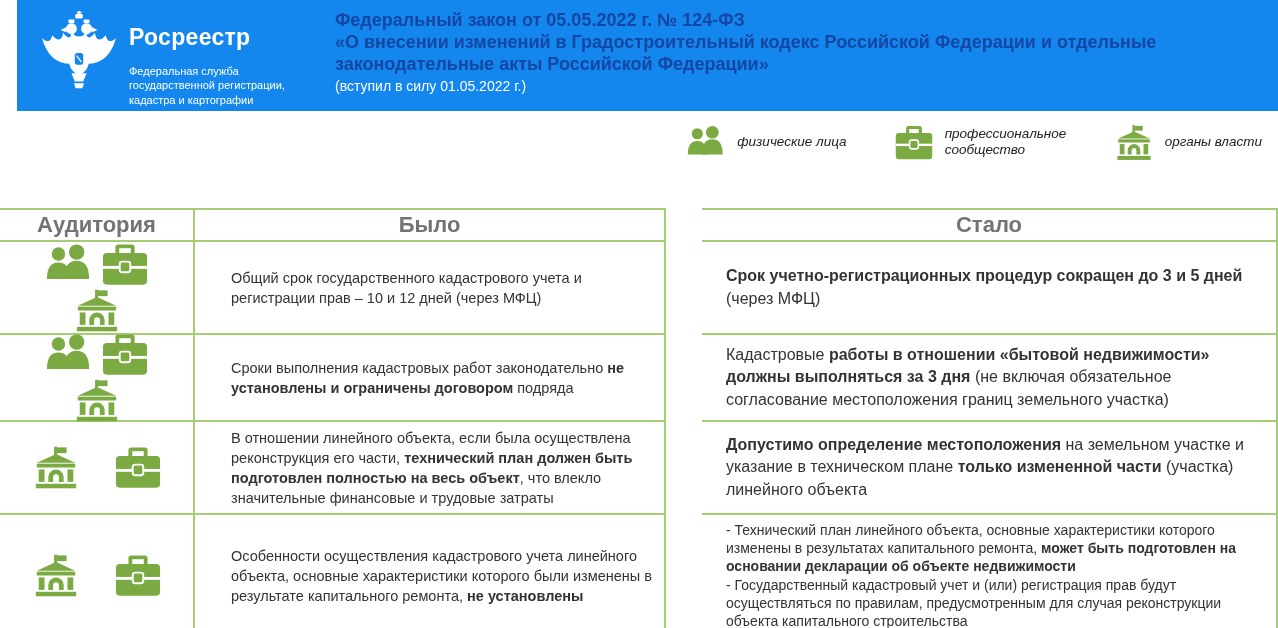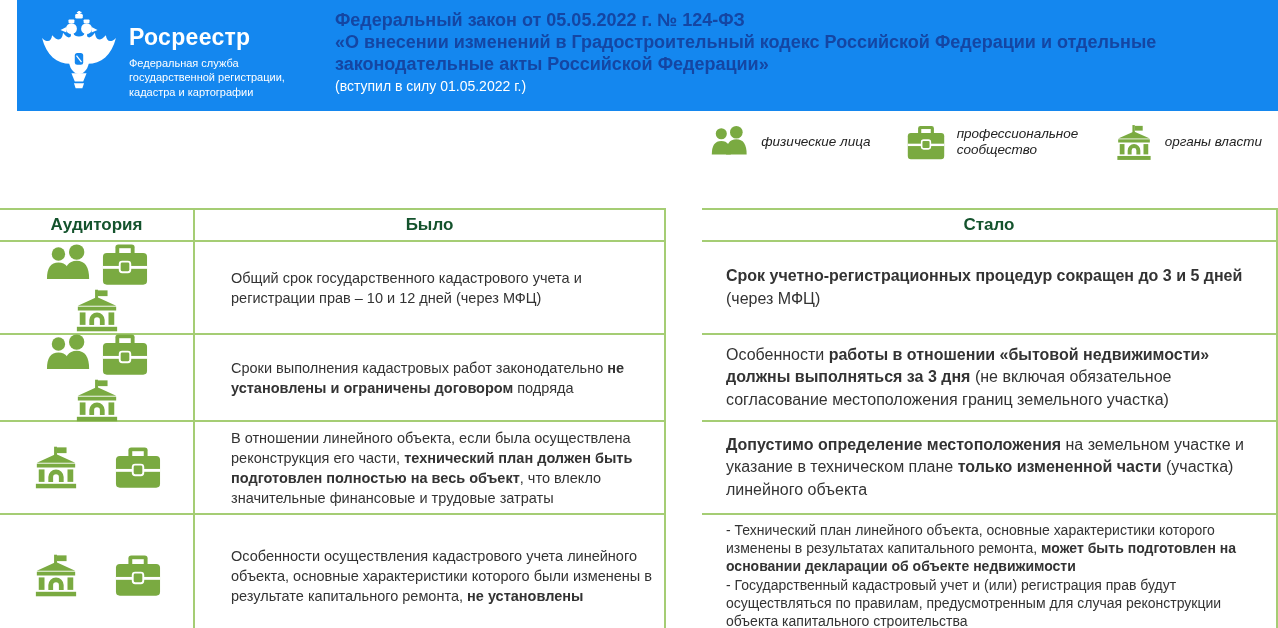--- a/index.html
+++ b/index.html
@@ -7,48 +7,48 @@
               font-family:"Liberation Sans", sans-serif; }
   .page { position:relative; width:1278px; height:628px; }
 
   
   .header { position:absolute; top:0; left:17px; width:1278px; height:111px;
             background:var(--header_blue,#1487EF); }
   .logo-wrap { position:absolute; left:20px; top:7px; display:flex; align-items:flex-start; }
   .eagle { width:84px; height:92px; }
   .logo-text { margin-left:8px; padding-top:17px; color:#fff; }
   .agency-name { font-size:23px; font-weight:bold; letter-spacing:.3px; }
-  .agency-sub { font-size:11px; line-height:1.3; margin-top:5px; white-space:pre-line; }
+  .agency-sub { font-size:11px; line-height:1.3; margin-top:13px; white-space:pre-line; }
 
   .law { position:absolute; left:318px; top:9px; width:900px; color:var(--law_navy,#1446A3); }
   .law-main { font-size:18px; font-weight:bold; line-height:22px; }
   .law-note { color:#ffffff; font-size:14px; margin-top:3px; }
 
   
   .legend { position:absolute; top:114px; right:16px; height:56px;
-            display:flex; align-items:center; gap:36px; }
+            display:flex; align-items:center; gap:48px; }
   .legend-item { display:flex; align-items:center; gap:12px; }
   .legend-icon { width:38px; height:35px; color:var(--icon_green,#7AAA41); flex:none; }
   .legend-label { font-style:italic; font-size:13.5px; color:#222; line-height:1.18; max-width:122px; }
 
   
   .banner { position:absolute; top:176px; left:0; width:318px; height:30px;
             background:var(--banner_green,#3FA52D); color:#fff; font-weight:bold;
             font-size:19px; line-height:30px; padding-left:13px;
             clip-path:polygon(0 0,100% 0,calc(100% - 28px) 100%,0 100%); }
 
   
   .table { position:absolute; top:208px; left:0; width:1278px; height:420px;
            display:grid; grid-template-columns:195px 471px 612px;
            grid-template-rows:34px 93px 87px 93px 1fr; }
   .cell { border-bottom:2px solid var(--border_green,#A5CD74); display:flex; align-items:center; }
   .col1, .col2 { border-right:2px solid var(--border_green,#A5CD74); }
   .col3 { border-right:2px solid var(--border_green,#A5CD74);margin-left:36px; }
   .th { border-top:2px solid var(--border_green,#A5CD74); justify-content:center;
-        font-weight:bold; font-size:17px; color:#14532d; }
+        font-weight:bold; font-size:22px; color:#737373; }
   .aud { flex-wrap:wrap; justify-content:center; align-content:center; row-gap:3px; }
   .aud.icons-3 { padding:0 36px; column-gap:10px; }
   .aud.icons-2 { column-gap:36px; }
   .aud-icon { width:46px; height:43px; color:var(--icon_green,#7AAA41); flex:none; }
   .cell-was { padding:6px 10px 6px 36px; font-size:14.5px; color:var(--text_dark,#333);
               line-height:1.38; }
   .cell-now { padding:6px 20px 6px 24px; font-size:16px; color:var(--text_dark,#333);
               line-height:1.38; white-space:pre-line; }
   .cell-now.small { font-size:14px; line-height:1.3; }
   .rich .b { font-weight:bold; }
@@ -172,21 +172,21 @@
         <svg viewBox="0 0 48 44" class="aud-icon">
           <use href="#sym-briefcase"></use>
         </svg>
         <svg viewBox="0 0 48 44" class="aud-icon">
           <use href="#sym-building"></use>
         </svg>
       </div>
     <div class="cell col2 cell-was rich">
         <div><span>Сроки выполнения кадастровых работ законодательно </span><span class="b">не установлены и ограничены договором</span><span> подряда</span></div>
       </div>
-    <div class="cell col3 cell-now rich"><div><span>Особенности </span><span class="b">работы в отношении «бытовой недвижимости» должны выполняться за 3 дня</span><span> (не включая обязательное согласование местоположения границ земельного участка)</span></div></div>
+    <div class="cell col3 cell-now rich"><div><span>Кадастровые </span><span class="b">работы в отношении «бытовой недвижимости» должны выполняться за 3 дня</span><span> (не включая обязательное согласование местоположения границ земельного участка)</span></div></div>
 
     <div class="cell col1 aud icons-2">
         <svg viewBox="0 0 48 44" class="aud-icon">
           <use href="#sym-building"></use>
         </svg>
         <svg viewBox="0 0 48 44" class="aud-icon">
           <use href="#sym-briefcase"></use>
         </svg>
       </div>
     <div class="cell col2 cell-was rich">

